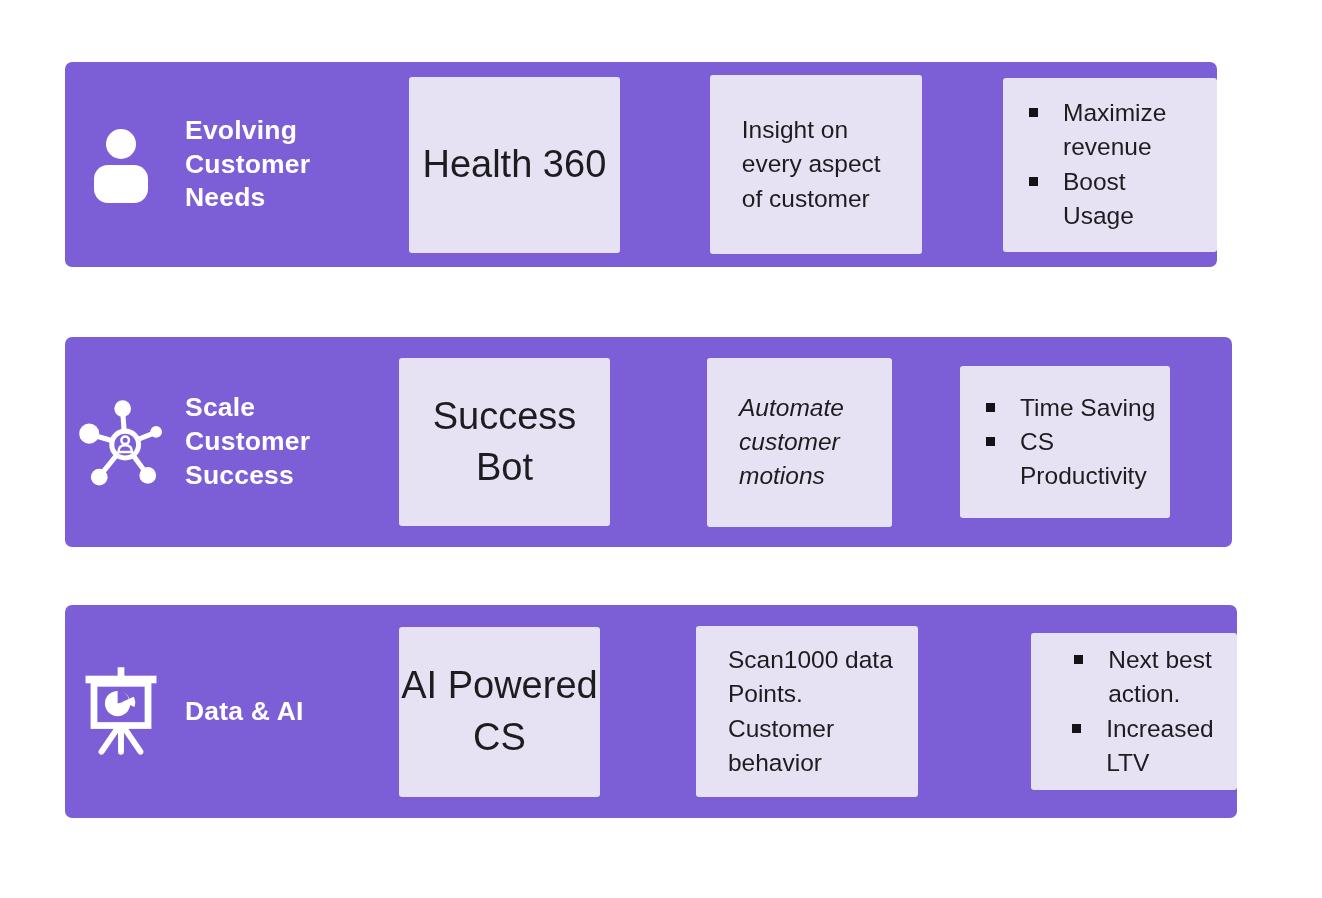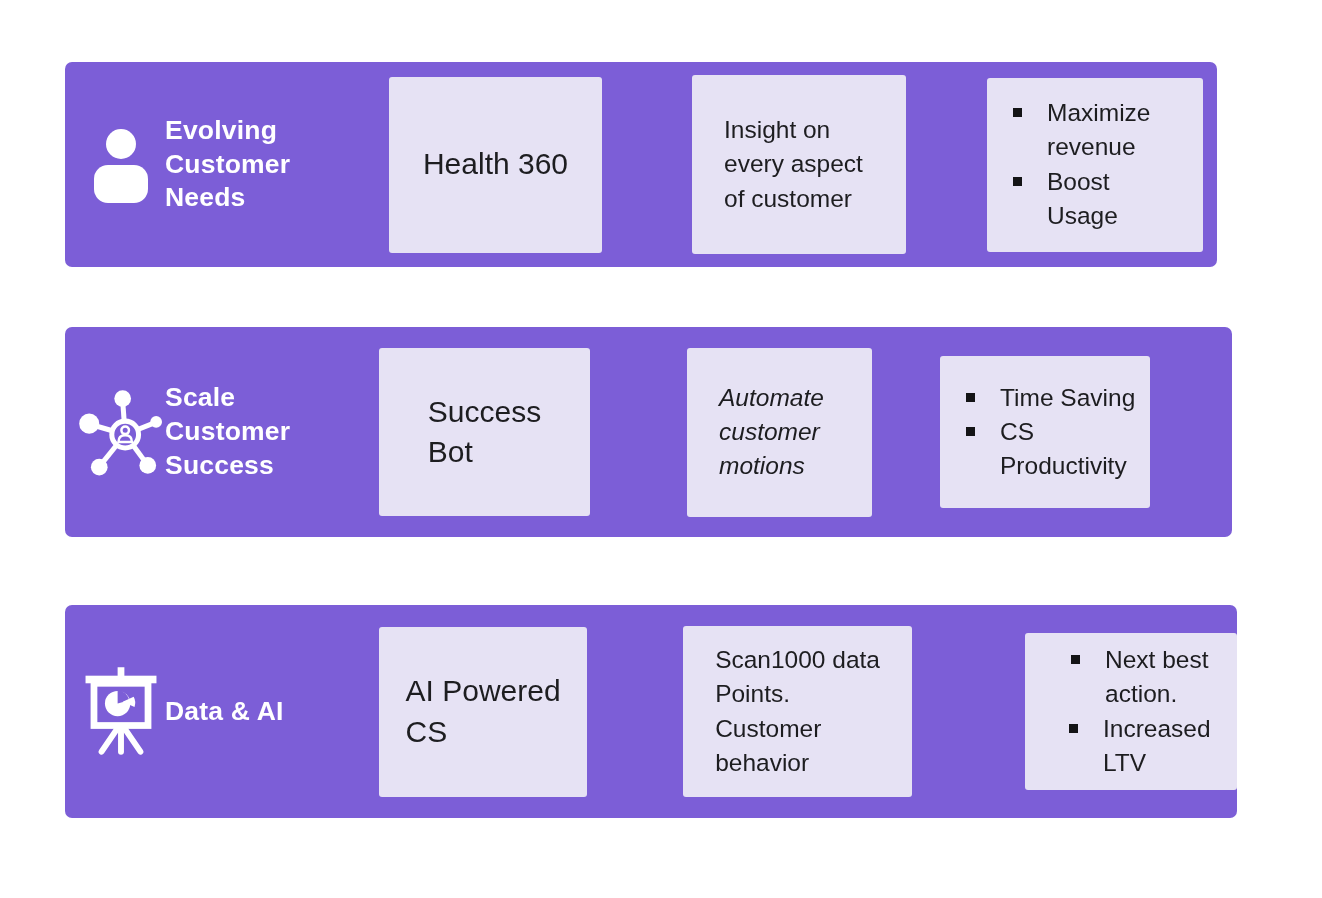--- a/index.html
+++ b/index.html
@@ -21,56 +21,56 @@
   }
   .band {
     position: absolute;
     left: 65px;
     background: #7c5ed7;
     border-radius: 7px;
     display: flex;
     align-items: center;
   }
   .band-1 { top: 62px;  width: 1152px; height: 205px; }
-  .band-2 { top: 327px; width: 1167px; height: 210px; }
+  .band-2 { top: 337px; width: 1167px; height: 210px; }
   .band-3 { top: 605px; width: 1172px; height: 213px; }
 
   .icon-wrap {
     flex: none;
     width: 84px;
     margin-left: 14px;
     display: flex;
     justify-content: center;
     align-items: center;
   }
   .row-label {
     flex: none;
     width: 187px;
-    margin-left: 2px;
+    margin-left: 22px;
     color: #ffffff;
     font-weight: bold;
     font-size: 26.5px;
     line-height: 1.28;
     white-space: pre-line;
     letter-spacing: 0.2px;
   }
 
   .lightbox {
     background: #e6e2f4;
     border-radius: 3px;
     color: #1d1d20;
     box-sizing: border-box;
     display: flex;
     flex-direction: column;
     justify-content: center;
   }
   .product-box {
     align-items: center;
-    text-align: left;
-    font-size: 30px;
+    text-align: center;
+    font-size: 38px;
     line-height: 1.35;
     white-space: pre-line;
   }
   .desc-box {
     padding-left: 32px;
     padding-right: 10px;
     font-size: 24.5px;
     line-height: 1.4;
     white-space: pre-line;
   }

